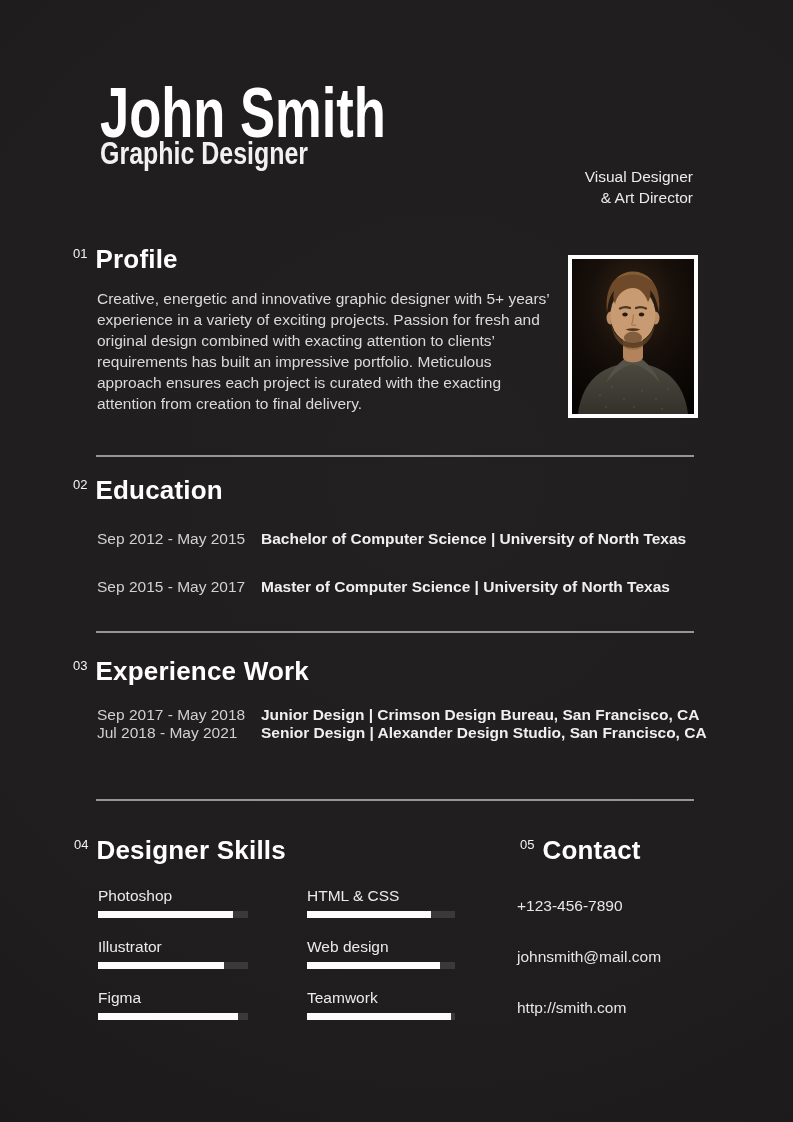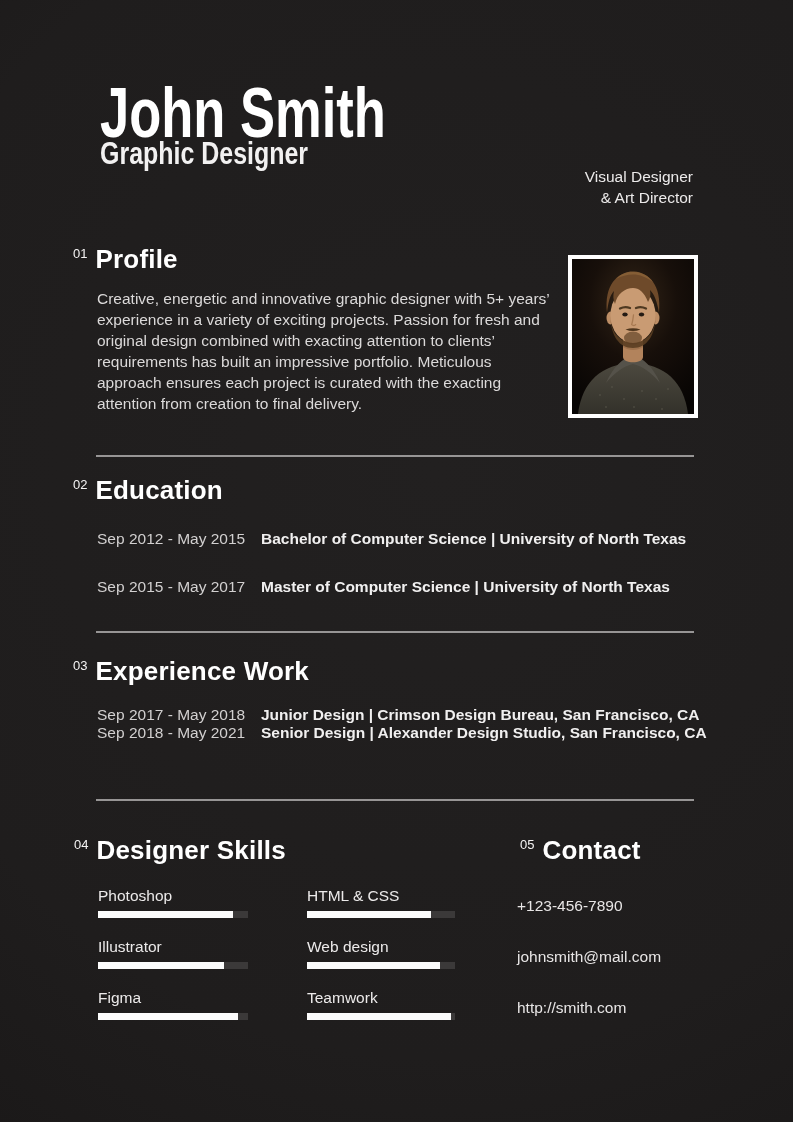--- a/index.html
+++ b/index.html
@@ -147,21 +147,21 @@
   <div class="sec-head experience-head">
     <span class="sec-num">03</span>
     <h2 class="sec-title">Experience Work</h2>
   </div>
   <div class="exp-rows">
     <div class="entry-row">
       <span class="entry-dates">Sep 2017 - May 2018</span>
       <span class="entry-desc">Junior Design | Crimson Design Bureau, San Francisco, CA</span>
     </div>
     <div class="entry-row">
-      <span class="entry-dates">Sep 2018 - May 2021</span>
+      <span class="entry-dates">Jul 2018 - May 2021</span>
       <span class="entry-desc">Senior Design | Alexander Design Studio, San Francisco, CA</span>
     </div>
   </div>
 
   <div class="divider divider-3"></div>
 
   <div class="sec-head skills-head">
     <span class="sec-num">04</span>
     <h2 class="sec-title">Designer Skills</h2>
   </div>

